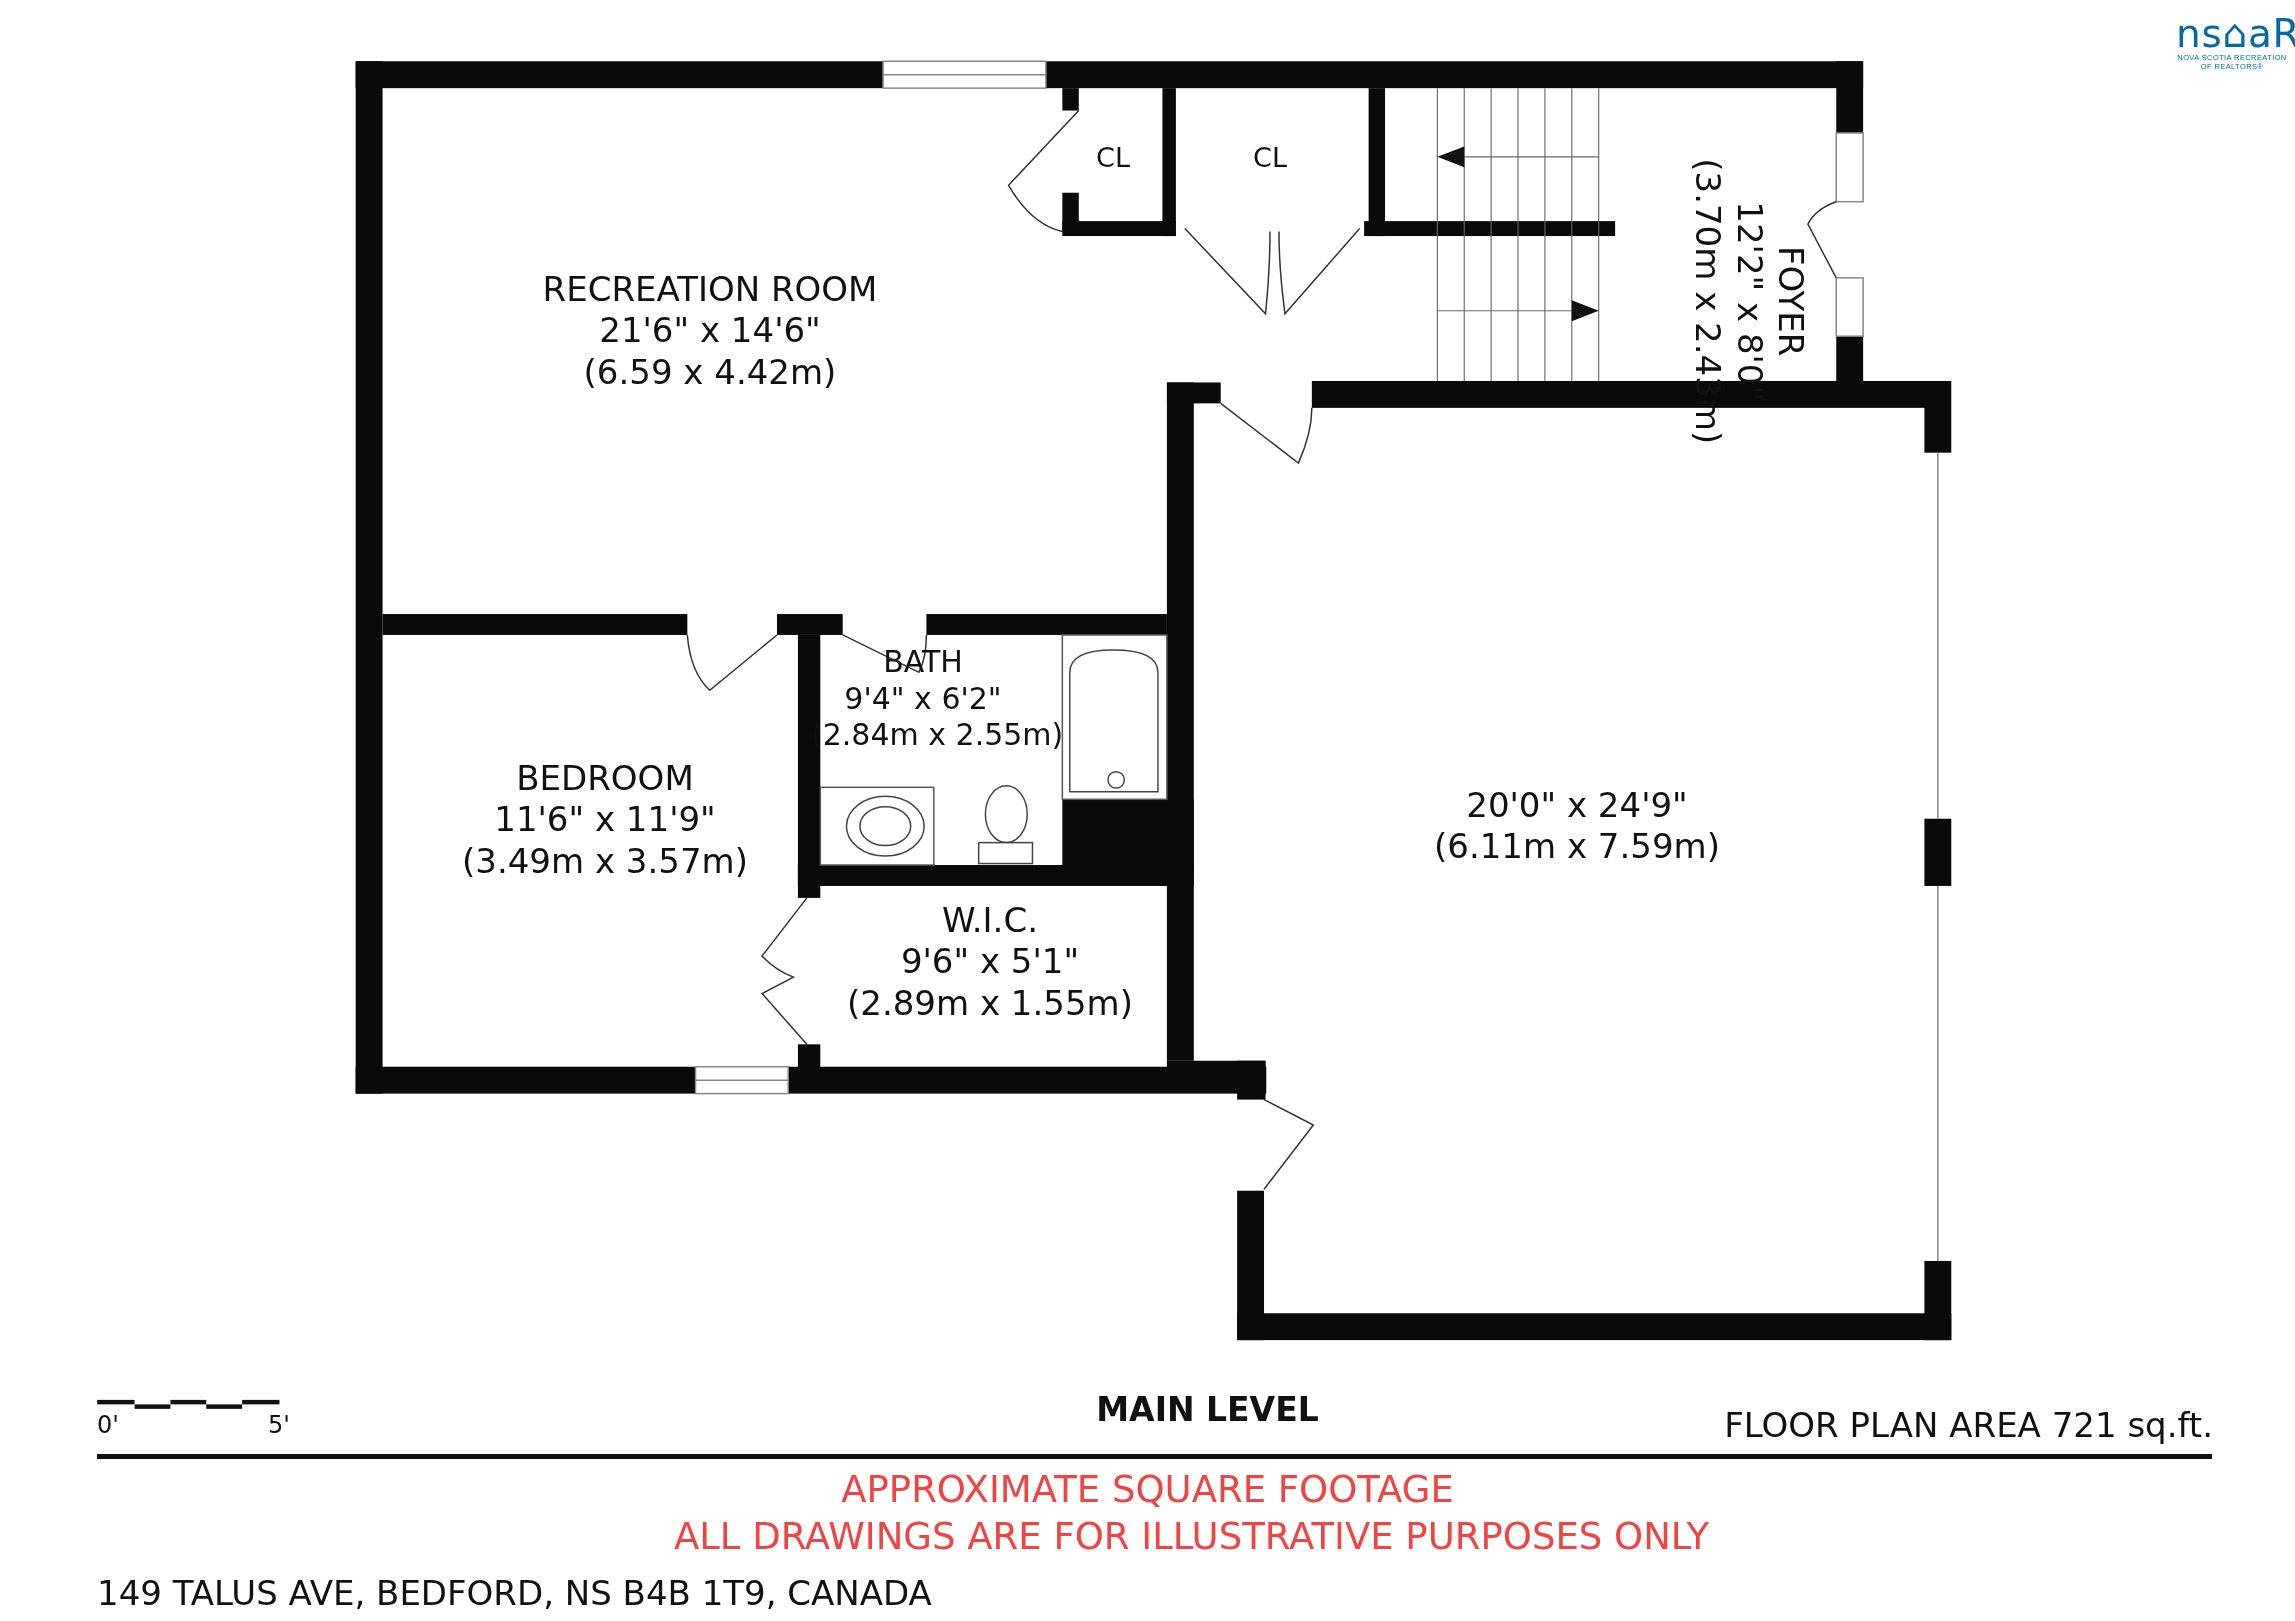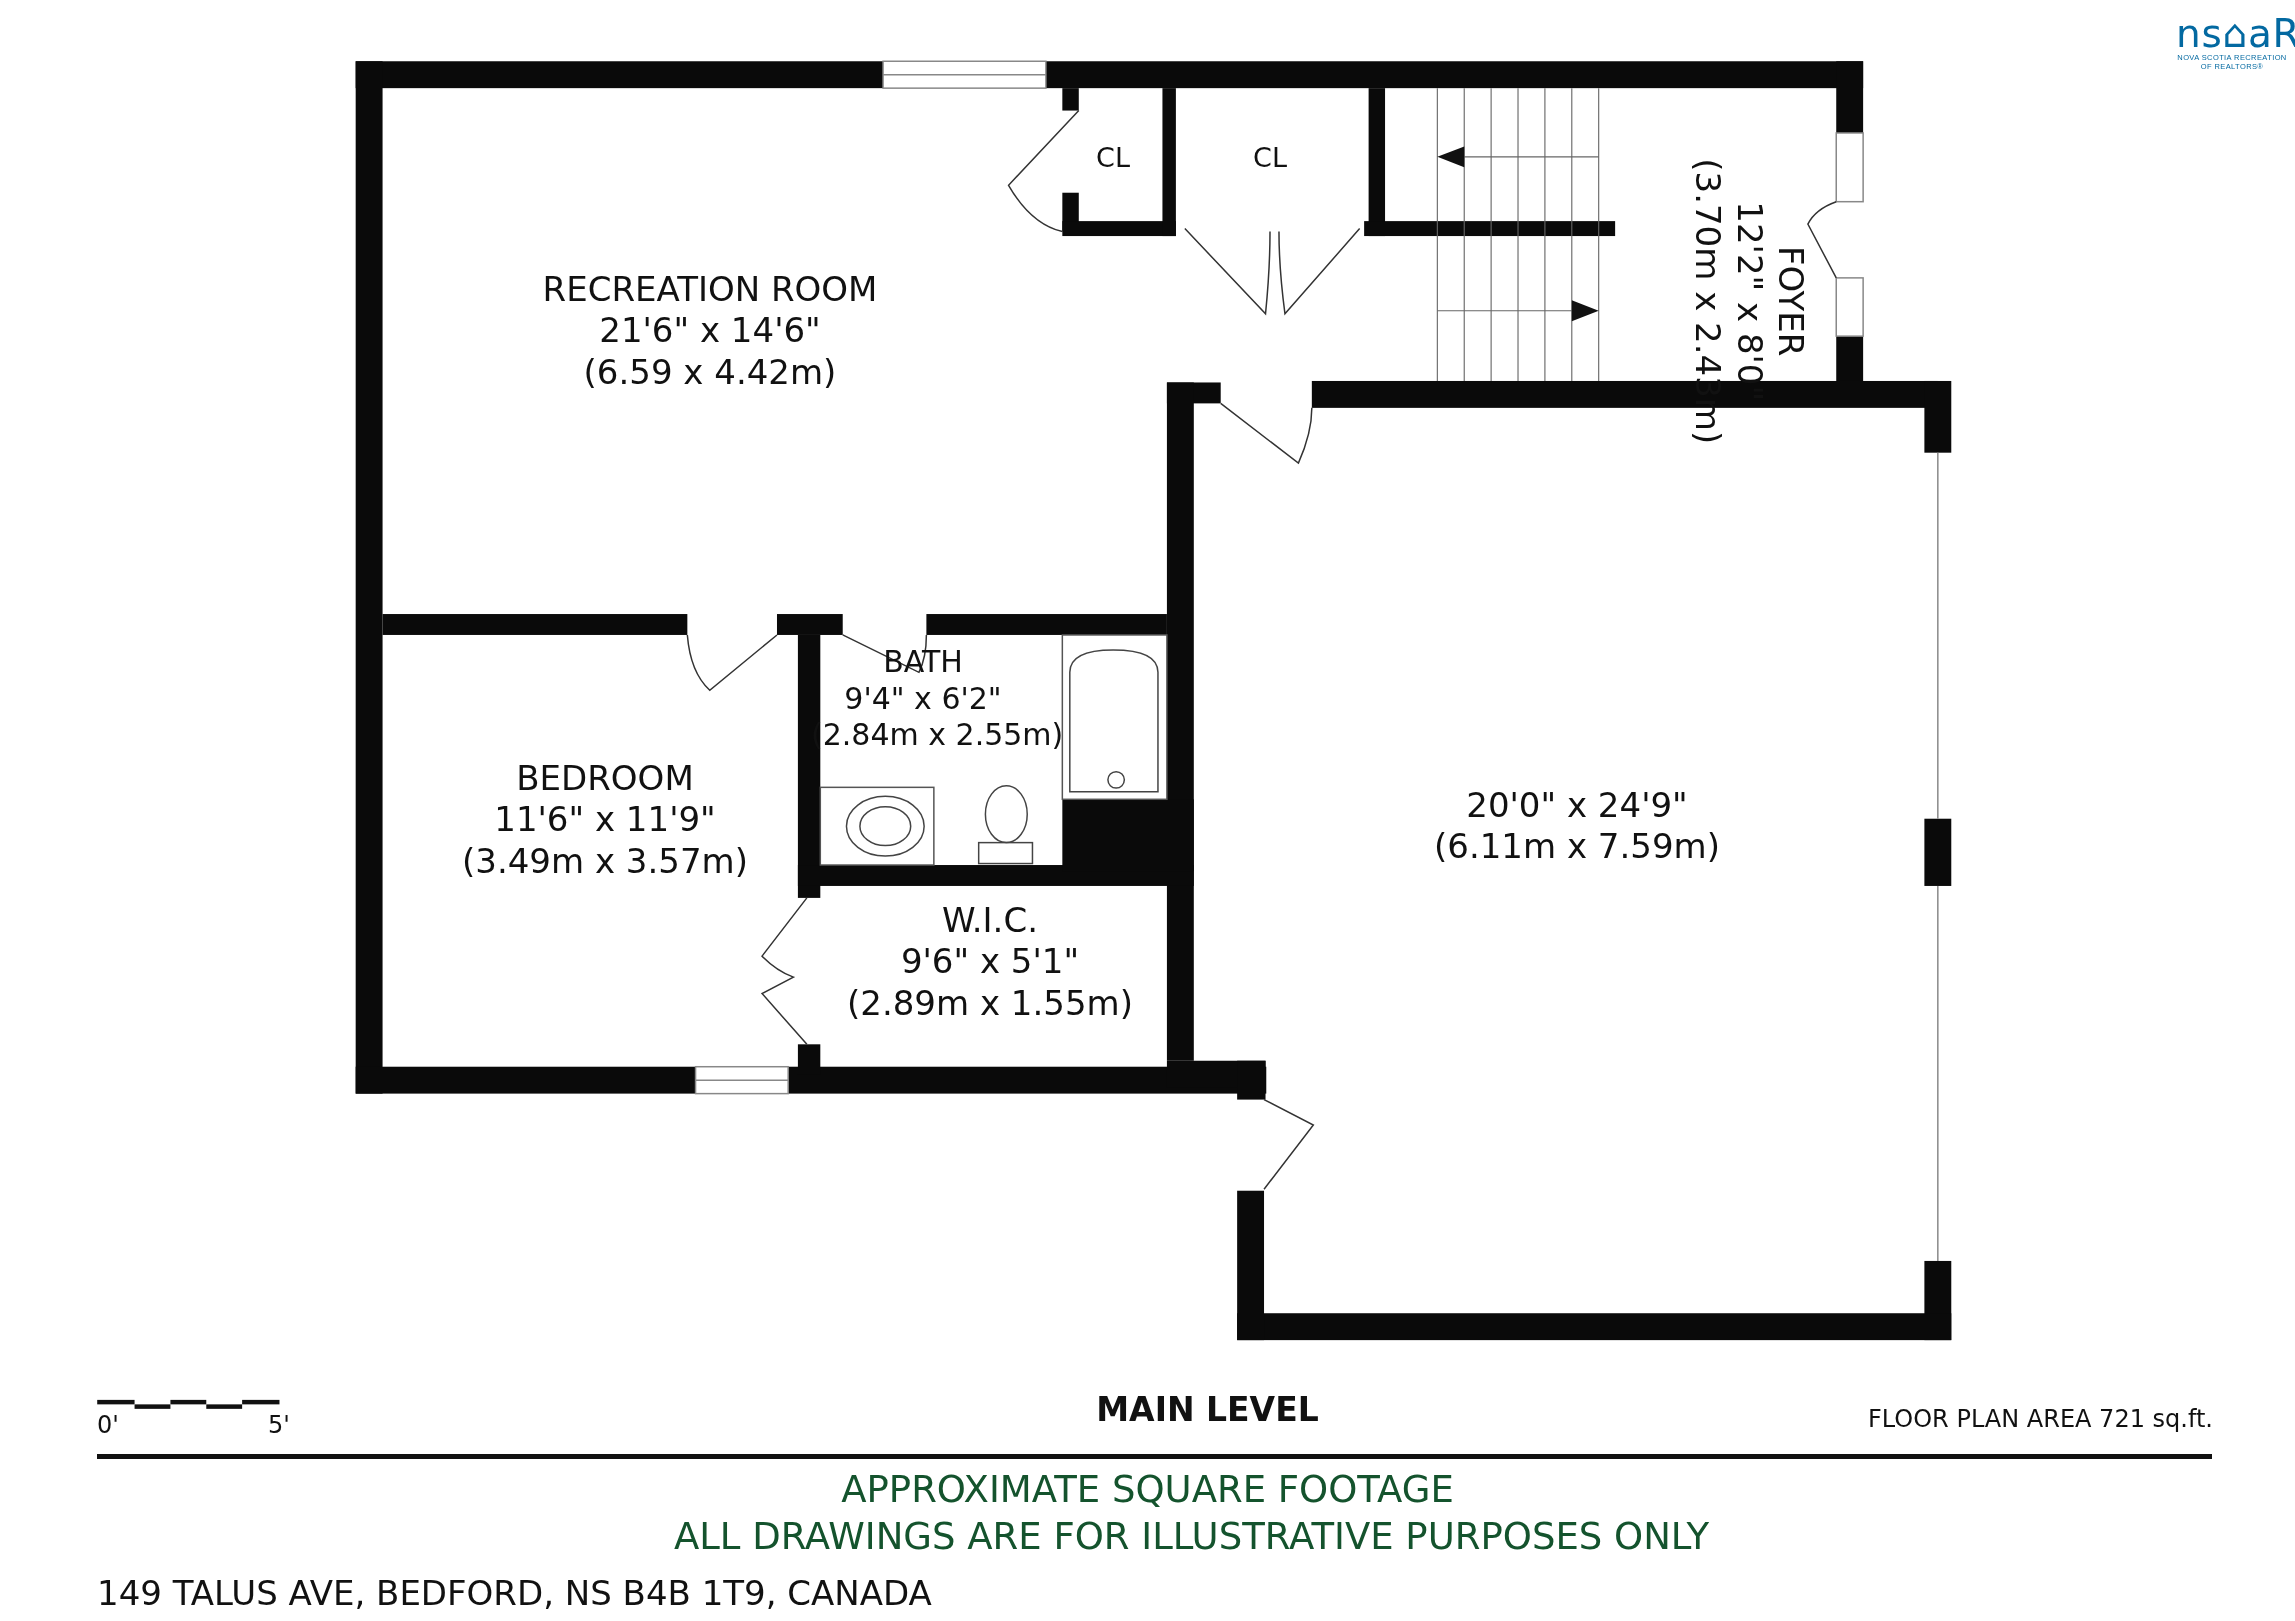--- a/index.html
+++ b/index.html
@@ -12,24 +12,24 @@
   .room-bath { left: 811px; top: 644px; width: 224px; font-size: 30px; }
   .room-wic { left: 822px; top: 900px; width: 336px; font-size: 34px; }
   .room-gar { left: 1390px; top: 785px; width: 374px; font-size: 34px; }
   .room-cl1 { left: 1083px; top: 142px; width: 60px; font-size: 27px; }
   .room-cl2 { left: 1225px; top: 142px; width: 90px; font-size: 27px; }
   .room-foyer { left: 1532px; top: 239px; width: 433px; font-size: 34px; transform: rotate(90deg); transform-origin: center center; }
   .logo { position: absolute; right: 7px; top: 13.5px; width: 112px; text-align: center; color: #0369a1; }
   .logo .mark { font-size: 39px; letter-spacing: 0.7px; font-family: "DejaVu Sans", sans-serif; line-height: 1; }
   .logo .sub { font-size: 7.5px; letter-spacing: 0.4px; line-height: 1.3; }
   .footer-title { position: absolute; left: 1073px; top: 1390px; width: 269px; text-align: center; font-size: 33px; font-weight: bold; font-family: "DejaVu Sans", sans-serif; }
-  .footer-area { position: absolute; right: 82px; top: 1405px; font-size: 24px; font-family: "DejaVu Sans", sans-serif; }
+  .footer-area { position: absolute; right: 82px; top: 1405px; font-size: 34px; font-family: "DejaVu Sans", sans-serif; }
   .scale-lbl { position: absolute; font-size: 24px; font-family: "DejaVu Sans", sans-serif; top: 1411px; }
   .rule { position: absolute; left: 97px; top: 1454px; width: 2115px; height: 4.5px; background: #111; }
-  .disclaimer { position: absolute; left: 0; width: 2295px; text-align: center; color: #14532d; font-size: 37px; font-family: "DejaVu Sans", sans-serif; }
+  .disclaimer { position: absolute; left: 0; width: 2295px; text-align: center; color: #ef4444; font-size: 37px; font-family: "DejaVu Sans", sans-serif; }
   .addr { position: absolute; left: 97px; top: 1573px; font-size: 34px; font-family: "DejaVu Sans", sans-serif; }
 </style>
 </head>
 <body>
 
 <svg id="plan" viewBox="0 0 3072 2170" xmlns="http://www.w3.org/2000/svg">
   <g fill="#0a0a0a">
 
     <rect x="476" y="82" width="706" height="36"></rect>
     <rect x="1400" y="82" width="1094" height="36"></rect>

